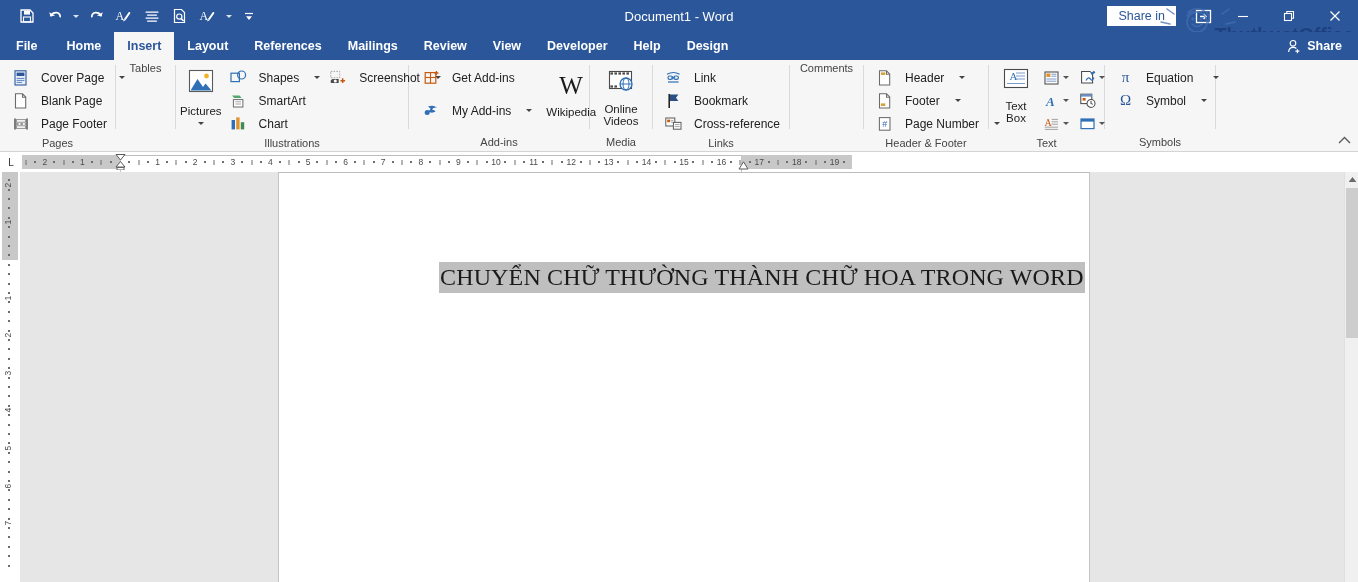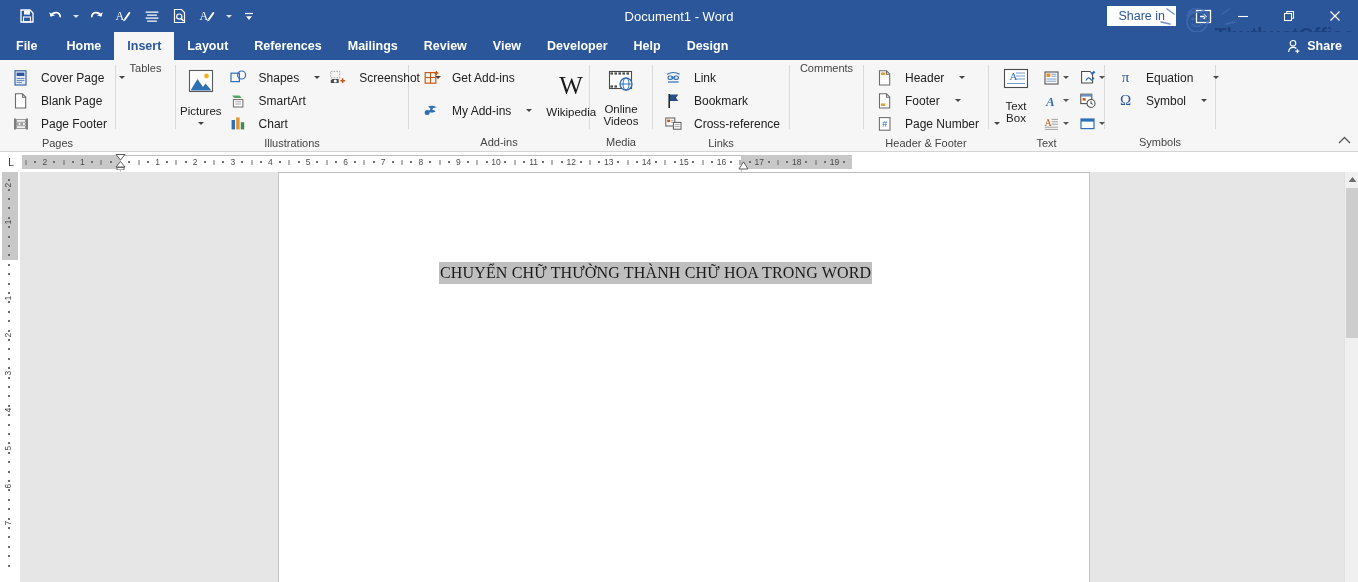--- a/index.html
+++ b/index.html
@@ -157,21 +157,21 @@
     position:absolute; left:20px; top:20px; right:14px; bottom:0;
     background:#e6e6e6; overflow:hidden;
   }
   .page {
     position:absolute; left:258px; top:0; width:812px; height:520px;
     background:#fff; border:1px solid #c4c4c4; border-top:1px solid #bdbdbd;
   }
   .doctext {
     position:absolute; left:160px; top:89px; width:auto;
     font-family:"Liberation Serif", serif;
-    font-size:16px; color:#1a1a1a;
+    font-size:24px; color:#1a1a1a;
     background:#bfbfbf; padding:2px 1px; letter-spacing:0.15px;
     white-space:nowrap;
   }
 
   
   .vscroll {
     position:absolute; right:0; top:20px; width:14px; bottom:0; background:#f0f0f0;
     border-left:1px solid #e0e0e0;
   }
   .sb-arrow { width:14px; height:15px; display:flex; align-items:center; justify-content:center; cursor:default; }

